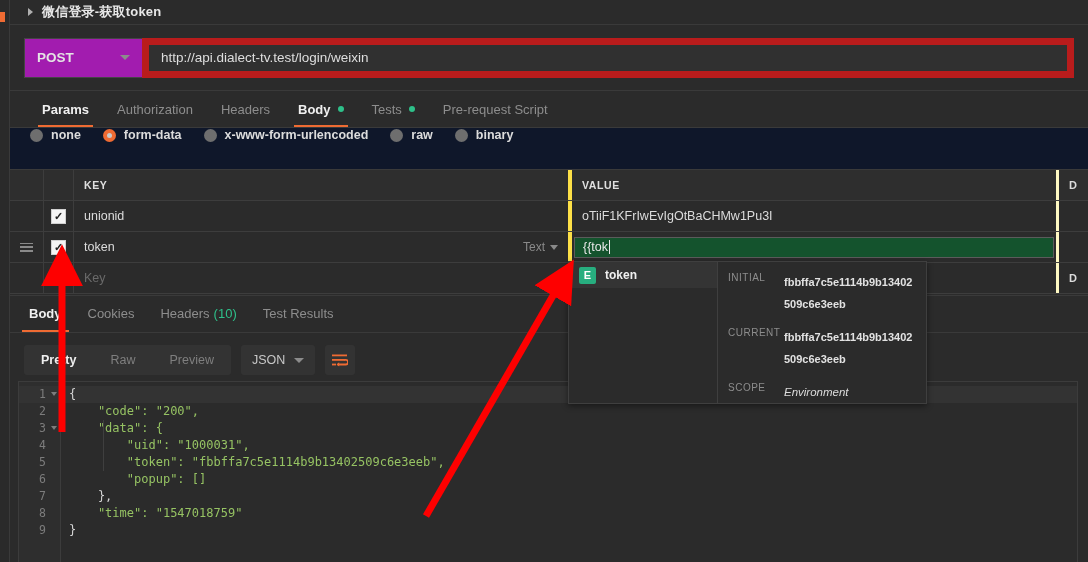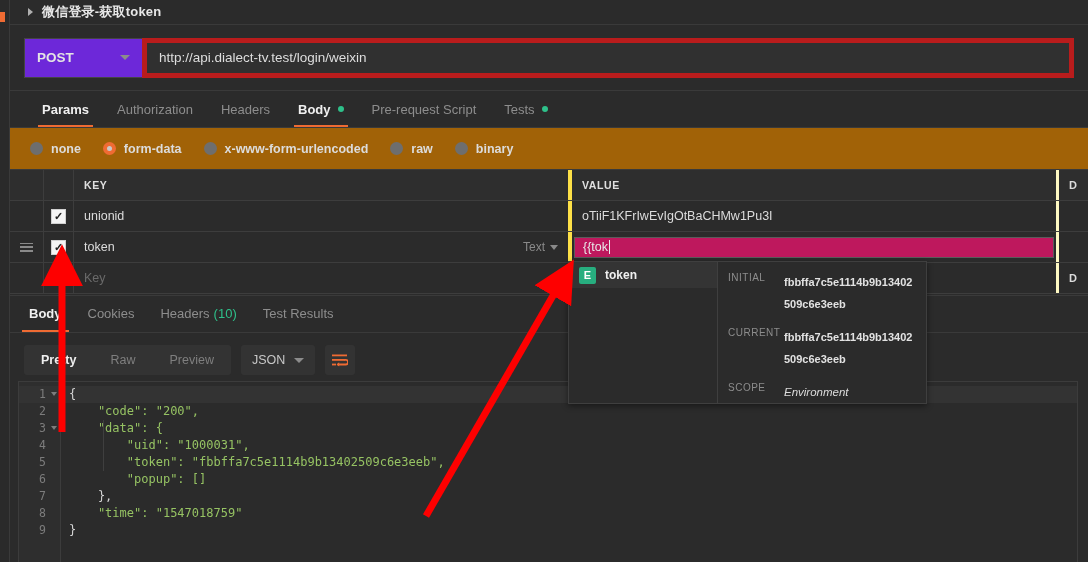--- a/index.html
+++ b/index.html
@@ -54,37 +54,37 @@
   .url-bar {
     position: absolute; left: 10px; top: 25px;
     width: 1078px; height: 66px;
     background: #2b2b2b;
     border-bottom: 1px solid #3a3a3a;
     display: flex; align-items: center;
     padding: 0 14px;
   }
   .method-select {
     width: 118px; height: 40px;
-    background: #6d28d9;
+    background: #a21caf;
     border: 1px solid #454545;
     border-right: none;
     display: flex; align-items: center; justify-content: space-between;
     padding: 0 12px;
     font-size: 13.5px; font-weight: bold; color: #e4e4e4;
   }
   .caret-dn {
     width: 0; height: 0;
     border-left: 5px solid transparent;
     border-right: 5px solid transparent;
     border-top: 5px solid #8c8c8c;
   }
   .url-input {
     flex: 1; height: 40px;
     background: #303030;
-    border: 5px solid #b91c1c;
+    border: 7px solid #b91c1c;
     display: flex; align-items: center;
     padding: 0 12px;
     font-size: 13.5px; color: #dedede;
   }
 
   
   .req-tabs {
     position: absolute; left: 10px; top: 91px;
     width: 1078px; height: 37px;
     background: #2b2b2b;
@@ -107,23 +107,23 @@
   }
   .dot-green {
     width: 6px; height: 6px; border-radius: 50%;
     background: #2ec08a; margin-left: 7px;
   }
 
   
   .radio-row {
     position: absolute; left: 10px; top: 128px;
     width: 1078px; height: 42px;
-    background: #a16207;
+    background: #0f172a;
     border-bottom: 1px solid #3a3a3a;
-    display: flex; align-items: center;
+    display: flex; align-items: flex-start;
     padding-left: 20px;
   }
   .radio-item { display: flex; align-items: center; margin-right: 22px; }
   .radio-mark {
     width: 13px; height: 13px; border-radius: 50%;
     background: #6e6e6e; margin-right: 8px;
     display: flex; align-items: center; justify-content: center;
   }
   .radio-mark.sel { background: #ef6b33; }
   .radio-mark.sel:after {
@@ -189,21 +189,21 @@
   .type-sel .tcar {
     width: 0; height: 0; margin-left: 5px;
     border-left: 4px solid transparent;
     border-right: 4px solid transparent;
     border-top: 5px solid #8a8a8a;
   }
   
   .cell-val.focused { padding: 0; }
   .val-input-box {
     margin: 1px 2px; width: 100%; height: 21px;
-    border: 1px solid #5b5b5b; background: #be185d;
+    border: 1px solid #5b5b5b; background: #14532d;
     display: flex; align-items: center;
     padding: 0 8px; font-size: 12.5px; color: #e8e8e8;
     position: relative;
   }
   .caret-bar {
     display: inline-block; width: 1px; height: 14px;
     background: #e8e8e8; margin-left: 1px;
   }
 
   
@@ -374,25 +374,25 @@
         <span>Authorization</span>
       </div>
     <div class="rtab">
         <span>Headers</span>
       </div>
     <div class="rtab active">
         <span>Body</span>
         <span class="dot-green"></span>
       </div>
     <div class="rtab">
-        <span>Pre-request Script</span>
-      </div>
-    <div class="rtab">
         <span>Tests</span>
         <span class="dot-green"></span>
+      </div>
+    <div class="rtab">
+        <span>Pre-request Script</span>
       </div>
   </div>
 
   <div class="radio-row">
     <div class="radio-item">
       <span class="radio-mark"></span>
       <span class="radio-label">none</span>
     </div>
     <div class="radio-item">
       <span class="radio-mark sel"></span>

